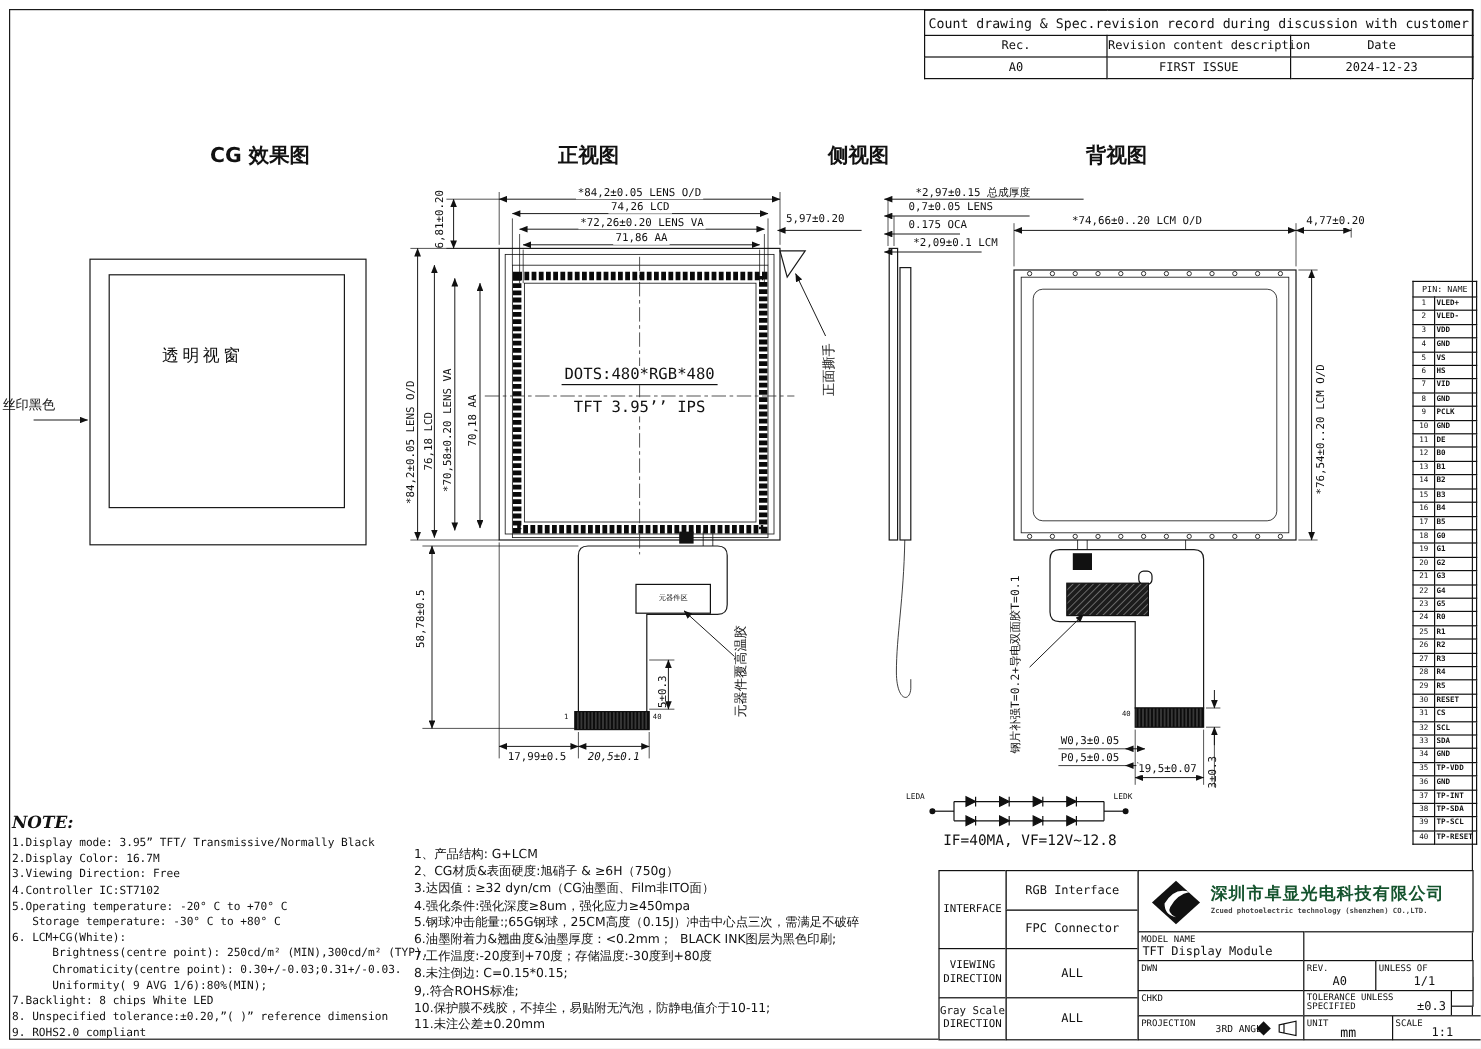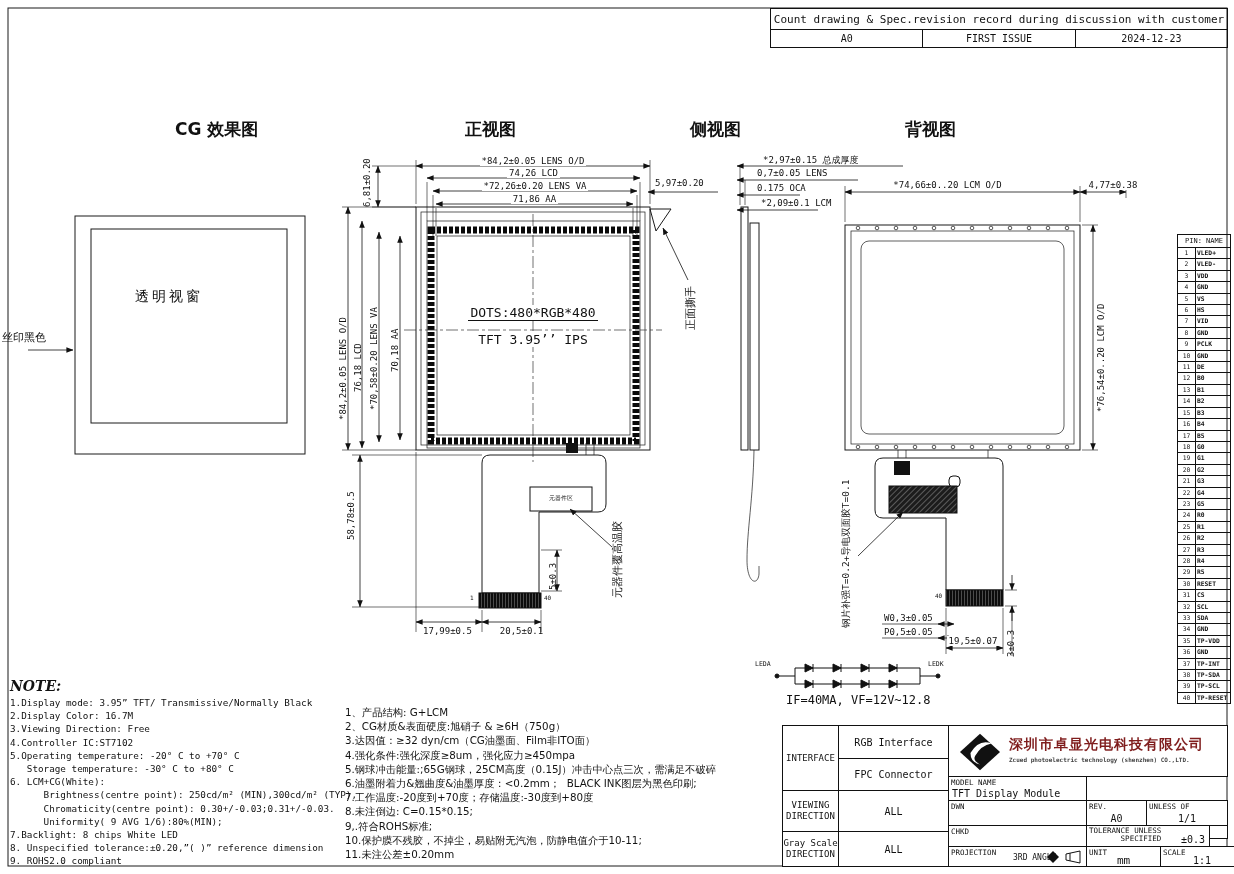--- a/index.html
+++ b/index.html
@@ -253,48 +253,53 @@
 <div class="abs dimtext rot" style="left:369px;top:410px;">*70,58±0.20 LENS VA</div>
 <div class="abs dimtext rot" style="left:390px;top:372px;">70,18 AA</div>
 <div class="abs ctr" style="left:433px;top:305px;width:200px;font-size:13px;"><span class="bg" style="border-bottom:1px solid #111;">DOTS:480*RGB*480</span></div>
 <div class="abs ctr" style="left:433px;top:332px;width:200px;font-size:13px;"><span class="bg">TFT 3.95’’ IPS</span></div>
 <div class="abs cjk rot" style="left:683px;top:330px;font-size:11px;">正面撕手</div>
 <div class="abs ctr" style="left:530px;top:494px;width:62px;font-size:6px;">元器件区</div>
 <div class="abs cjk rot" style="left:610px;top:598px;font-size:11px;">元器件覆高温胶</div>
 <div class="abs dimtext rot" style="left:346px;top:540px;">58,78±0.5</div>
 <div class="abs dimtext rot" style="left:548px;top:590px;">5±0.3</div>
 <div class="abs dimtext ctr" style="left:413px;top:626px;width:69px;"><span>17,99±0.5</span></div>
-<div class="abs dimtext ctr" style="left:492px;top:626px;width:59px;"><span>20,5±0.1</span></div>
+<div class="abs dimtext ctr" style="left:482px;top:626px;width:59px;font-style:italic;"><span>20,5±0.1</span></div>
 <div class="abs" style="left:470px;top:594px;font-size:6px;">1</div>
 <div class="abs" style="left:544px;top:594px;font-size:6px;">40</div>
 
 <div class="abs dimtext" style="left:763px;top:154px;">*2,97±0.15 总成厚度</div>
 <div class="abs dimtext" style="left:757px;top:168px;">0,7±0.05 LENS</div>
 <div class="abs dimtext" style="left:757px;top:183px;">0.175 OCA</div>
 <div class="abs dimtext" style="left:761px;top:198px;">*2,09±0.1 LCM</div>
 
 <div class="abs dimtext ctr" style="left:845px;top:180px;width:205px;"><span class="bg">*74,66±0..20 LCM O/D</span></div>
-<div class="abs dimtext ctr" style="left:1078px;top:180px;width:70px;"><span class="bg">4,77±0.38</span></div>
+<div class="abs dimtext ctr" style="left:1078px;top:180px;width:70px;"><span class="bg">4,77±0.20</span></div>
 <div class="abs dimtext rot" style="left:1096px;top:412px;">*76,54±0..20 LCM O/D</div>
 <div class="abs cjk rot" style="left:840px;top:628px;font-size:9.5px;">钢片补强T=0.2+导电双面胶T=0.1</div>
 <div class="abs dimtext" style="left:884px;top:613px;">W0,3±0.05</div>
 <div class="abs dimtext" style="left:884px;top:627px;">P0,5±0.05</div>
 <div class="abs dimtext ctr" style="left:946px;top:636px;width:54px;"><span class="bg">19,5±0.07</span></div>
 <div class="abs dimtext rot" style="left:1006px;top:657px;">3±0.3</div>
 <div class="abs" style="left:935px;top:592px;font-size:6px;">40</div>
 
 <div class="abs" style="left:755px;top:660px;font-size:6.5px;">LEDA</div>
 <div class="abs" style="left:928px;top:660px;font-size:6.5px;">LEDK</div>
 <div class="abs" style="left:786px;top:693px;font-size:12px;">IF=40MA, VF=12V~12.8</div>
 
 <table class="rev">
   <tbody>
         <tr>
           <td class="ttl" colspan="3">Count drawing &amp; Spec.revision record during discussion with customer</td>
         </tr>
+  <tr>
+    <td style="width:30px;">Rec.</td>
+    <td style="width:364px;">Revision content description</td>
+    <td style="width:62px;">Date</td>
+  </tr>
   </tbody>
       <tbody>
         <tr>
           <td>A0</td>
           <td>FIRST ISSUE</td>
           <td>2024-12-23</td>
         </tr>
       </tbody>
 </table>
 
@@ -495,21 +500,21 @@
     </div>
 <div class="tb" style="left:838px;top:831px;width:111px;height:36px;">
       <div class="cc" style="font-size:10px;">ALL</div>
     </div>
 
 <div class="tb" style="left:948px;top:725px;width:280px;height:52px;">
   <svg style="position:absolute;left:10px;top:6px;" width="42" height="40" viewBox="0 0 44 40">
     <polygon points="22,1 43,20 22,39 1,20" fill="#111"></polygon>
     <path d="M12,21 Q21,6 34,11 Q23,13 17,24 Q14,29 22,33 Q12,31 12,21 Z" fill="#fff"></path>
   </svg>
-  <div style="position:absolute;left:60px;top:10px;font-size:14px;font-weight:bold;color:#7f1d1d;letter-spacing:1px;font-family:'DejaVu Sans',sans-serif;">深圳市卓显光电科技有限公司</div>
+  <div style="position:absolute;left:60px;top:10px;font-size:14px;font-weight:bold;color:#14532d;letter-spacing:1px;font-family:'DejaVu Sans',sans-serif;">深圳市卓显光电科技有限公司</div>
   <div style="position:absolute;left:60px;top:30px;font-size:6px;color:#444;font-weight:bold;">Zcued photoelectric technology (shenzhen) CO.,LTD.</div>
 </div>
 
 <div class="tb" style="left:948px;top:776px;width:139px;height:25px;">
   <div class="lab">MODEL NAME</div>
   <div style="position:absolute;left:3px;top:11px;font-size:10px;white-space:nowrap;">TFT Display Module</div>
 </div>
 <div class="tb" style="left:1086px;top:814px;width:142px;height:25px;">
   <div class="lab">PART NO.</div>
   <div class="val" style="top:11px;font-size:11px;">H3950012AH</div>
@@ -521,21 +526,21 @@
   <div class="lab">REV.</div>
   <div class="val" style="top:12px;font-size:10px;">A0</div>
 </div>
 <div class="tb" style="left:1146px;top:800px;width:82px;height:26px;">
   <div class="lab">UNLESS OF</div>
   <div class="val" style="top:12px;font-size:10px;text-align:center;">1/1</div>
 </div>
 <div class="tb" style="left:948px;top:825px;width:139px;height:22px;">
       <div class="lab">CHKD</div>
     </div>
-<div class="tb" style="left:1086px;top:825px;width:124px;height:22px;text-align:right;">
+<div class="tb" style="left:1086px;top:825px;width:124px;height:22px;">
   <div class="lab" style="white-space:pre-line;line-height:8px;">TOLERANCE UNLESS
 SPECIFIED</div>
   <div style="position:absolute;right:4px;bottom:1px;font-size:10px;">±0.3</div>
 </div>
 <div class="tb" style="left:948px;top:846px;width:139px;height:21px;">
   <div class="lab">PROJECTION</div>
   <div style="position:absolute;left:64px;top:6px;font-size:8px;">3RD ANGLE</div>
   <svg style="position:absolute;right:4px;top:3px;" width="36" height="14" viewBox="0 0 36 14">
     <polygon points="7,1 13,7 7,13 1,7" fill="#111"></polygon>
     <path d="M20,4 L34,1 L34,13 L20,10 Z M24,3.2 L24,10.8" fill="none" stroke="#111" stroke-width="1"></path>

